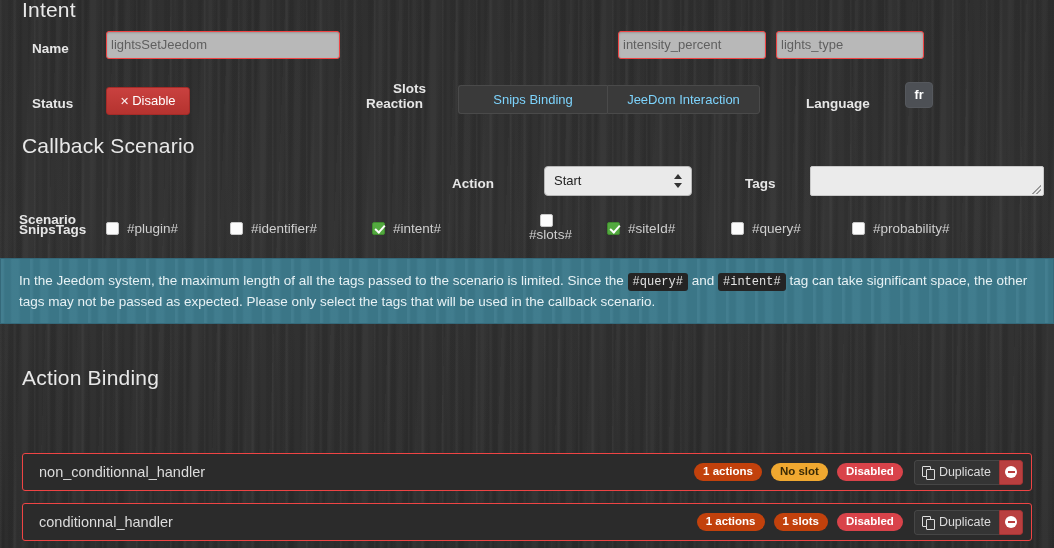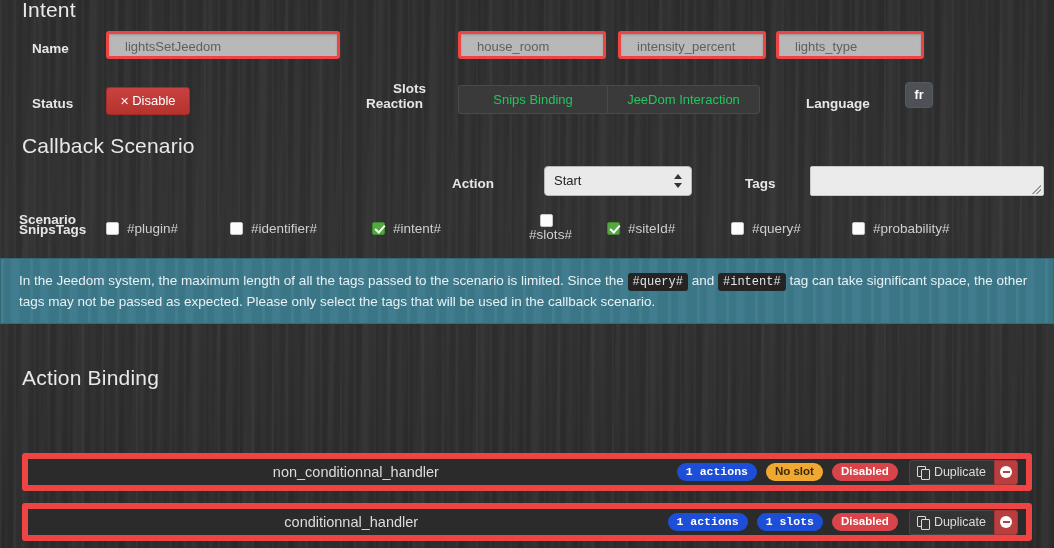--- a/index.html
+++ b/index.html
@@ -42,26 +42,26 @@
   .lbl {
     font-size:13.5px;
     font-weight:bold;
     color:#e6e6e6;
     white-space:nowrap;
   }
 
   
   .tinput {
     background:#b8b8b8;
-    border:3px solid #ef4444;
+    border:1px solid #ef4444;
     border-radius:3px;
     height:28px;
     color:#5f5f5f;
     font-size:13px;
-    padding:0 16px;
+    padding:0 4px;
     line-height:26px;
     overflow:hidden;
     white-space:nowrap;
     box-shadow:inset 0 1px 2px rgba(0,0,0,.18);
   }
 
   
   .btn-danger {
     display:inline-block;
     background:linear-gradient(180deg,#c9413f,#b5332f);
@@ -73,21 +73,21 @@
     line-height:1;
     white-space:nowrap;
   }
   .btn-danger .x { font-size:11px; opacity:.92; margin-right:3px; }
 
   
   .btn-group { display:flex; }
   .btn-group .gbtn {
     background:#3a3a3a;
     border:1px solid #4a4a4a;
-    color:#22c55e;
+    color:#7dd3fc;
     font-size:13px;
     height:29px;
     line-height:27px;
     padding:0 18px;
     white-space:nowrap;
     text-align:center;
   }
   .btn-group .gbtn:first-child { border-radius:3px 0 0 3px; border-right:none; }
   .btn-group .gbtn:last-child { border-radius:0 3px 3px 0; }
 
@@ -222,47 +222,46 @@
   }
   .plus-ic:before, .plus-ic:after {
     content:""; position:absolute; background:#2f2f2f;
   }
   .plus-ic:before { left:3px; top:5.8px; width:7px; height:1.8px; }
   .plus-ic:after  { top:3px; left:5.6px; height:7px; width:1.8px; }
 
   
   .brow {
     background:#2b2b2b;
-    border:6px solid #ef4444;
+    border:1px solid #ef4444;
     border-radius:3px;
     height:38px;
     display:flex;
     align-items:center;
     padding:0 8px 0 16px;
-    text-align:center;
   }
   .brow-name {
     font-size:14.5px;
     color:#dcdcdc;
     flex:1 1 auto;
     white-space:nowrap;
     overflow:hidden;
   }
   .pill {
     display:inline-block;
     border-radius:10px;
     font-size:11.5px;
     font-weight:bold;
     color:#fff;
     padding:3px 9px 4px;
     line-height:1;
     margin-left:9px;
     white-space:nowrap;
   }
-  .pill.blue   { background:#1d4ed8;font-family:Liberation Mono, monospace; }
+  .pill.blue   { background:#c2410c; }
   .pill.orange { background:#f0a830; color:#3a2a05; }
   .pill.red    { background:#d9434a; }
 
   .dupwrap {
     display:flex;
     align-items:stretch;
     margin-left:11px;
     border-radius:3px;
     overflow:hidden;
     height:25px;
@@ -319,21 +318,20 @@
 <body>
 
 <div class="page">
 
   <div class="sec-title" style="position:absolute;left:22px;top:-2px;">Intent</div>
 
   <div class="lbl" style="position:absolute;left:32px;top:41px;">Name</div>
   <div class="tinput" style="position:absolute;left:106px;top:31px;width:234px;">lightsSetJeedom</div>
 
   <div class="lbl" style="position:absolute;left:393px;top:41px;margin-top:40px;">Slots</div>
-  <div class="tinput" style="position:absolute;left:458px;top:31px;width:148px;">house_room</div>
   <div class="tinput" style="position:absolute;left:776px;top:31px;width:148px;">lights_type</div>
   <div class="tinput" style="position:absolute;left:618px;top:31px;width:148px;">intensity_percent</div>
 
   <div class="lbl" style="position:absolute;left:32px;top:96px;">Status</div>
   <div class="btn-danger" style="position:absolute;left:106px;top:87px;">
     <span class="x">✕</span><span>Disable</span>
   </div>
 
   <div class="lbl" style="position:absolute;left:366px;top:96px;">Reaction</div>
   <div class="btn-group" style="position:absolute;left:458px;top:85px;">

